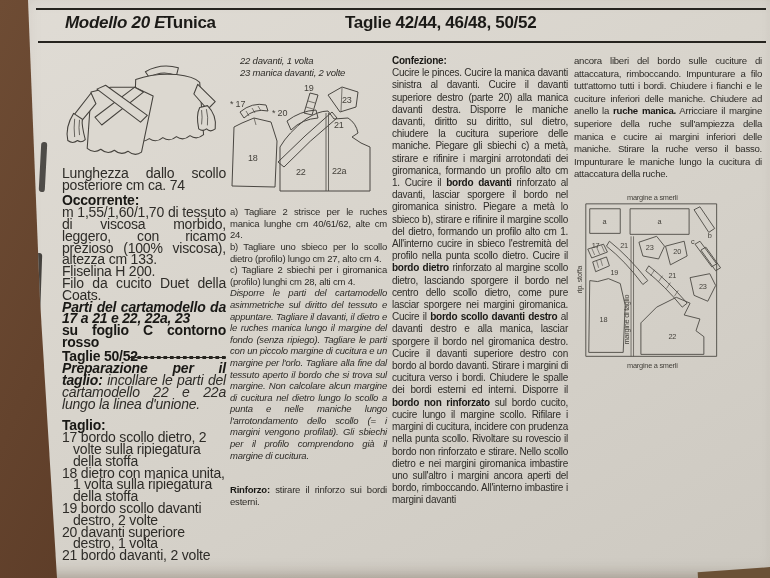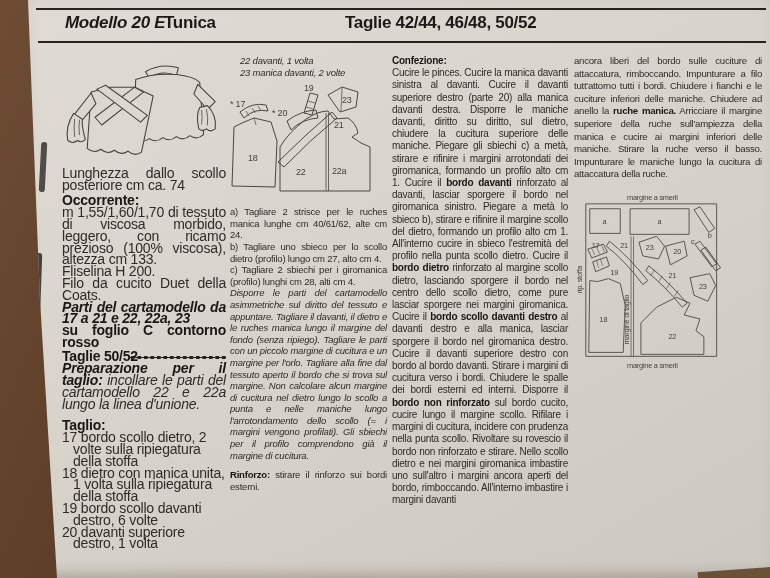--- a/index.html
+++ b/index.html
@@ -25,21 +25,21 @@
   .hdr{position:absolute;top:13px;left:0;width:770px;color:#1b1a17;font-weight:bold;font-size:17px;letter-spacing:-.3px;}
   .hdr span{position:absolute;white-space:nowrap;}
   .hdr .m{left:65px;font-style:italic;} .hdr .g{left:164px;} .hdr .s{left:345px;}
   .col{position:absolute;top:55px;color:#2e2c28;font-size:14px;line-height:11.8px;letter-spacing:-.2px;text-align:justify;}
   .c1{left:62px;width:164px;}
   .c2{left:230px;width:157px;font-size:9.5px;line-height:11.6px;}
   .c3{left:392px;width:176px;font-size:10px;line-height:12.2px;letter-spacing:-.25px;}
   .c4{left:574px;width:188px;font-size:9.6px;line-height:12.6px;letter-spacing:-.25px;}
   p{margin:0;}
   .b{font-weight:bold;color:#191815;}
-  .mt2{margin-top:2px;} .mt6{margin-top:6px;} .mt8{margin-top:8px;} .mt10{margin-top:10px;}
+  .mt2{margin-top:2px;} .mt6{margin-top:6px;} .mt8{margin-top:23px;} .mt10{margin-top:10px;}
   .mt12{margin-top:4px;} .mt13{font-style:italic;}
   .sizerow{display:flex;align-items:center;margin-top:2.6px;}
   .sizerow .lbl{font-weight:bold;color:#191815;white-space:nowrap;width:62px;}
   .tl{flex:1;margin-left:6px;background-repeat:repeat-x;}
   .tl-dash{height:3px;background-image:repeating-linear-gradient(90deg,#26241f 0 5px,transparent 5px 10px);}
   .tl-dashdot{height:3px;background-image:repeating-linear-gradient(90deg,#26241f 0 2.5px,transparent 2.5px 6px,#26241f 6px 17px,transparent 17px 20.5px);}
   .tl-bead{height:5px;
     background-image:radial-gradient(circle 2px at 3px 2.5px,#26241f 98%,transparent),linear-gradient(#26241f,#26241f);
     background-size:6.5px 5px,100% 1.2px;background-position:0 0,0 1.9px;}
   .hang{padding-left:11px;text-indent:-11px;text-align:left;}
@@ -86,22 +86,23 @@
     <p class="b mt13">Parti del cartamodello da 17 a 21 e 22, 22a, 23</p>
     <p class="b">su foglio C contorno rosso</p>
     <div class="sizerow">
       <span class="lbl">Taglie 50/52</span>
       <span class="tl tl-bead"></span>
     </div>
     <p class="mt13"><span class="b">Preparazione per il taglio: </span><span>incollare le parti del cartamodello 22 e 22a lungo la linea d'unione.</span></p>
     <p class="b mt10">Taglio:</p>
     <p class="hang">17 bordo scollo dietro, 2 volte sulla ripiegatura della stoffa</p>
     <p class="hang">18 dietro con manica unita, 1 volta sulla ripiegatura della stoffa</p>
-    <p class="hang">19 bordo scollo davanti destro, 6 volte</p>
+    <p class="hang">19 bordo scollo davanti destro, 2 volte</p>
     <p class="hang">20 davanti superiore destro, 1 volta</p>
+    <p class="hang">21 bordo davanti, 2 volte</p>
   </div>
 
   <div class="col c2">
     <div class="cutlist" style="padding-left:10px">
       <p>22 davanti, 1 volta</p>
       <p>23 manica davanti, 2 volte</p>
     </div>
     <svg class="mt6" width="155" height="120" viewBox="0 0 155 118" style="display:block;margin-top:6px;">
       <g fill="none" stroke="#4a4742" stroke-width="1" stroke-linejoin="round">
         <path d="M10,27 Q22,17 36,20 L38,26 Q24,23 14,33 Z"></path>

